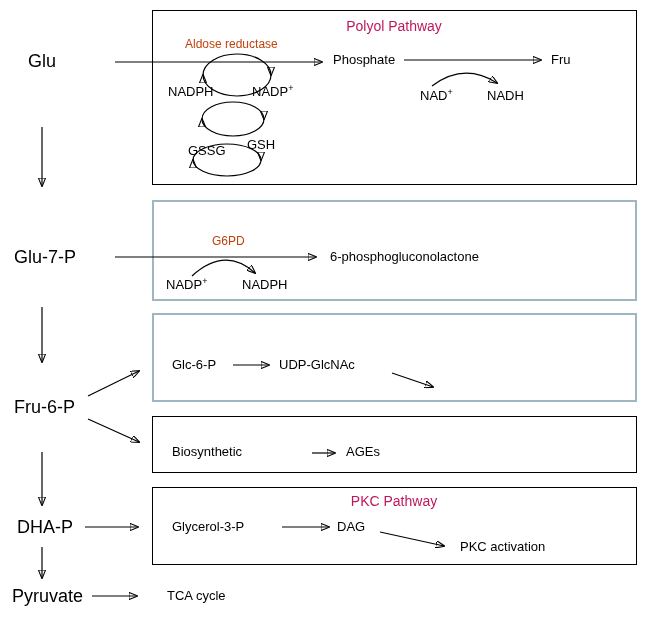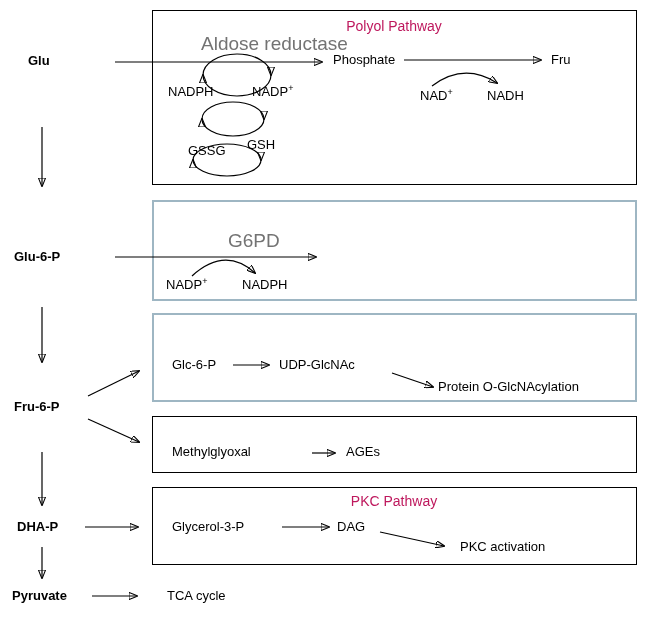--- a/index.html
+++ b/index.html
@@ -11,26 +11,26 @@
     font-family: "Liberation Sans", sans-serif;
     color: #000000;
     overflow: hidden;
   }
   .pbox { position: absolute; background: transparent; box-sizing: border-box; }
   .border-black { border: 1px solid #000000; }
   .border-teal  { border: 2px solid #9EB6C3; }
   .arrows { position: absolute; left: 0; top: 0; }
   .arrows line, .arrows path { stroke: #000000; fill: none; stroke-width: 1.2; }
   .lbl { position: absolute; font-size: 13px; line-height: 16px; white-space: nowrap; }
-  .mol { font-weight: bold; font-size: 13px; }
+  .mol { font-weight: normal; font-size: 18px; }
   .title {
     position: absolute; left: 152px; width: 484px;
     text-align: center; color: #be185d; font-size: 14px; line-height: 16px;
   }
-  .enzyme { color: #737373; font-size: 19px; margin-left: 16px; }
+  .enzyme { color: #c2410c; font-size: 12px; }
   sup { font-size: 9px; line-height: 0; }
 </style>
 </head>
 <body>
 
 <div class="canvas">
 
   <div class="pbox border-black" style="left:152px;top:10px;width:485px;height:175px"></div>
   <div class="pbox border-teal" style="left:152px;top:200px;width:485px;height:101px"></div>
   <div class="pbox border-teal" style="left:152px;top:313px;width:485px;height:89px"></div>
@@ -69,46 +69,46 @@
 
     <line x1="88" y1="419" x2="139" y2="442" marker-end="url(#arr)"></line>
     <line x1="312" y1="453" x2="335" y2="453" marker-end="url(#arr)"></line>
 
     <line x1="85" y1="527" x2="138" y2="527" marker-end="url(#arr)"></line>
     <line x1="282" y1="527" x2="329" y2="527" marker-end="url(#arr)"></line>
     <line x1="380" y1="532" x2="444" y2="546" marker-end="url(#arr)"></line>
   </svg>
 
   <span class="lbl mol" style="left:28px;top:53px">Glu</span>
-  <span class="lbl mol" style="left:14px;top:249px">Glu-6-P</span>
+  <span class="lbl mol" style="left:14px;top:249px">Glu-7-P</span>
   <span class="lbl mol" style="left:14px;top:399px">Fru-6-P</span>
   <span class="lbl mol" style="left:17px;top:519px">DHA-P</span>
   <span class="lbl mol" style="left:12px;top:588px">Pyruvate</span>
   <span class="lbl" style="left:167px;top:588px">TCA cycle</span>
 
   <span class="title" style="top:18px">Polyol Pathway</span>
   <span class="lbl enzyme" style="left:185px;top:36px">Aldose reductase</span>
   <span class="lbl" style="left:333px;top:52px">Phosphate</span>
   <span class="lbl" style="left:551px;top:52px">Fru</span>
   <span class="lbl" style="left:168px;top:84px">NADPH</span>
   <span class="lbl" style="left:252px;top:84px"><span>NADP</span><sup>+</sup></span>
   <span class="lbl" style="left:420px;top:88px"><span>NAD</span><sup>+</sup></span>
   <span class="lbl" style="left:487px;top:88px">NADH</span>
   <span class="lbl" style="left:188px;top:143px">GSSG</span>
   <span class="lbl" style="left:247px;top:137px">GSH</span>
 
   <span class="lbl enzyme" style="left:212px;top:233px">G6PD</span>
+  <span class="lbl" style="left:330px;top:249px">6-phosphogluconolactone</span>
   <span class="lbl" style="left:166px;top:277px"><span>NADP</span><sup>+</sup></span>
   <span class="lbl" style="left:242px;top:277px">NADPH</span>
 
   <span class="lbl" style="left:172px;top:357px">Glc-6-P</span>
   <span class="lbl" style="left:279px;top:357px">UDP-GlcNAc</span>
-  <span class="lbl" style="left:438px;top:379px">Protein O-GlcNAcylation</span>
 
-  <span class="lbl" style="left:172px;top:444px">Methylglyoxal</span>
+  <span class="lbl" style="left:172px;top:444px">Biosynthetic</span>
   <span class="lbl" style="left:346px;top:444px">AGEs</span>
 
   <span class="title" style="top:493px">PKC Pathway</span>
   <span class="lbl" style="left:172px;top:519px">Glycerol-3-P</span>
   <span class="lbl" style="left:337px;top:519px">DAG</span>
   <span class="lbl" style="left:460px;top:539px">PKC activation</span>
 
 </div>
 
 </body></html>

